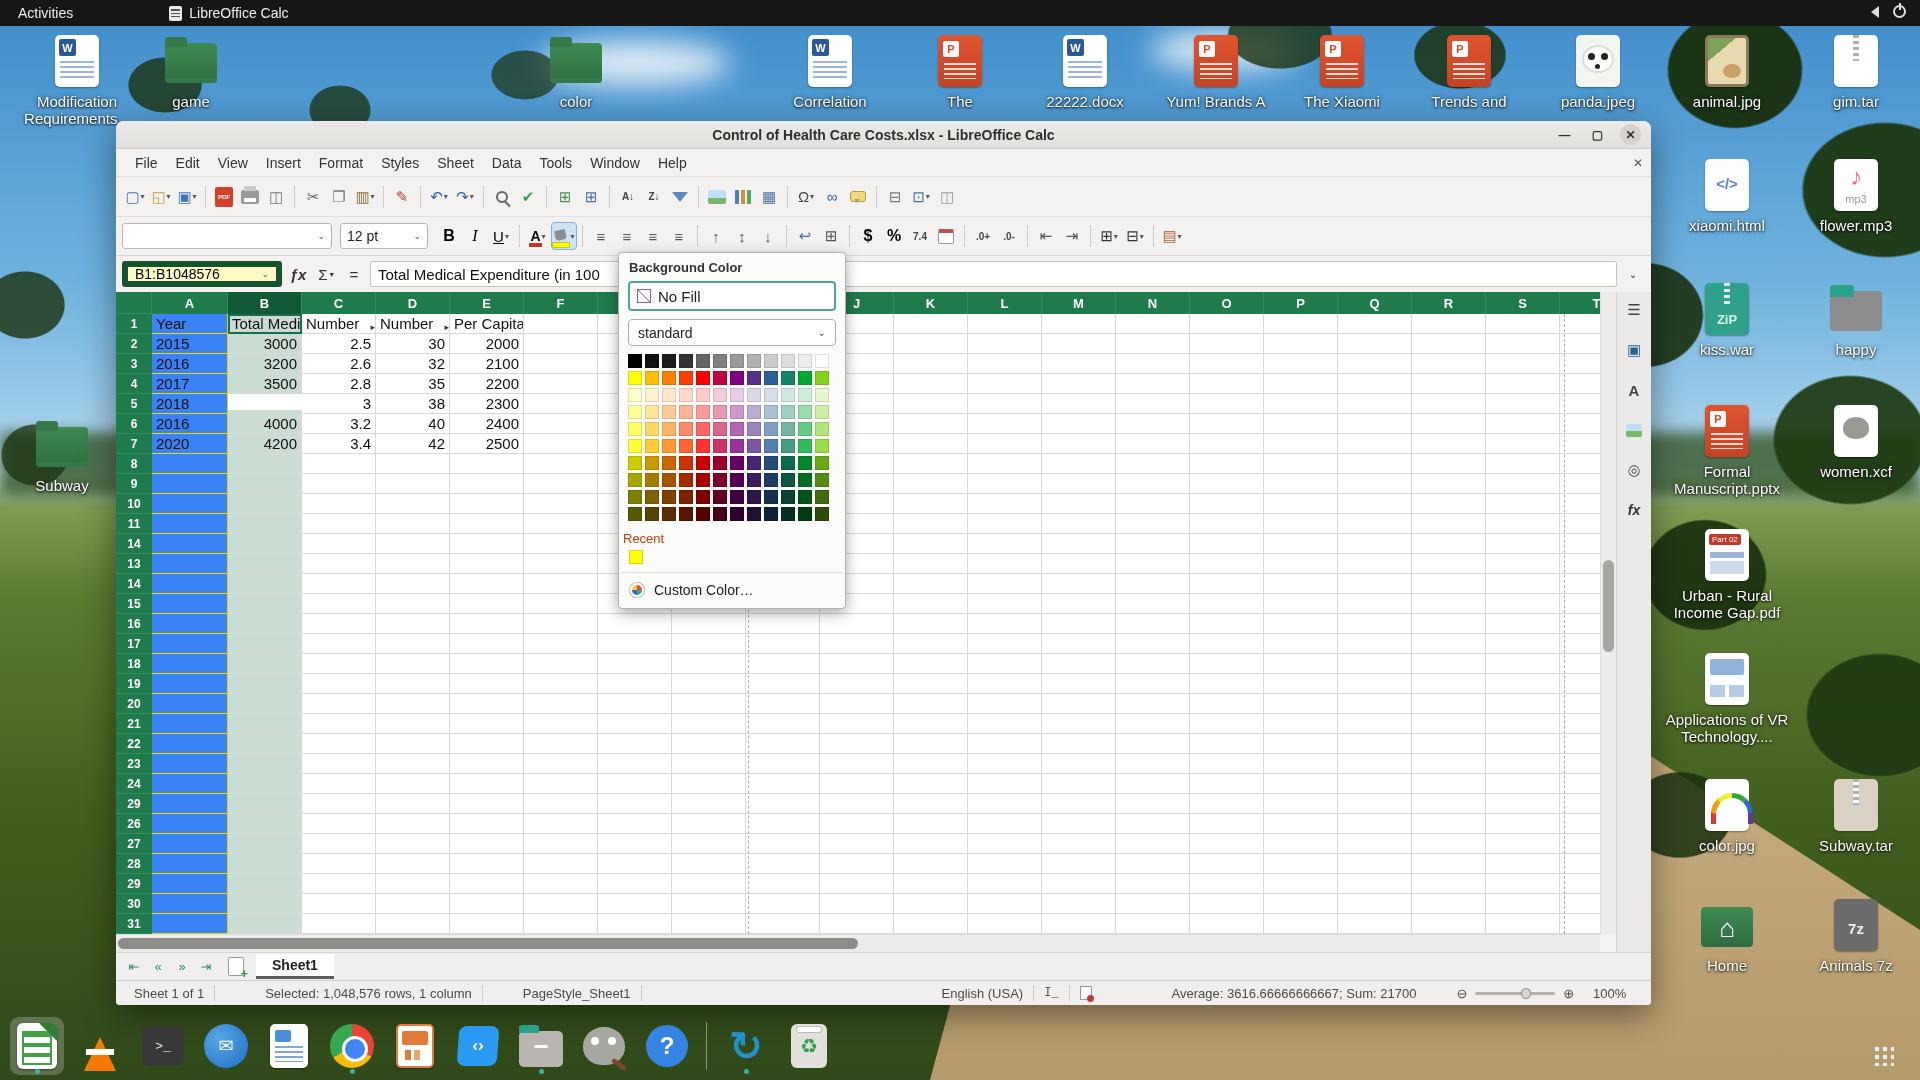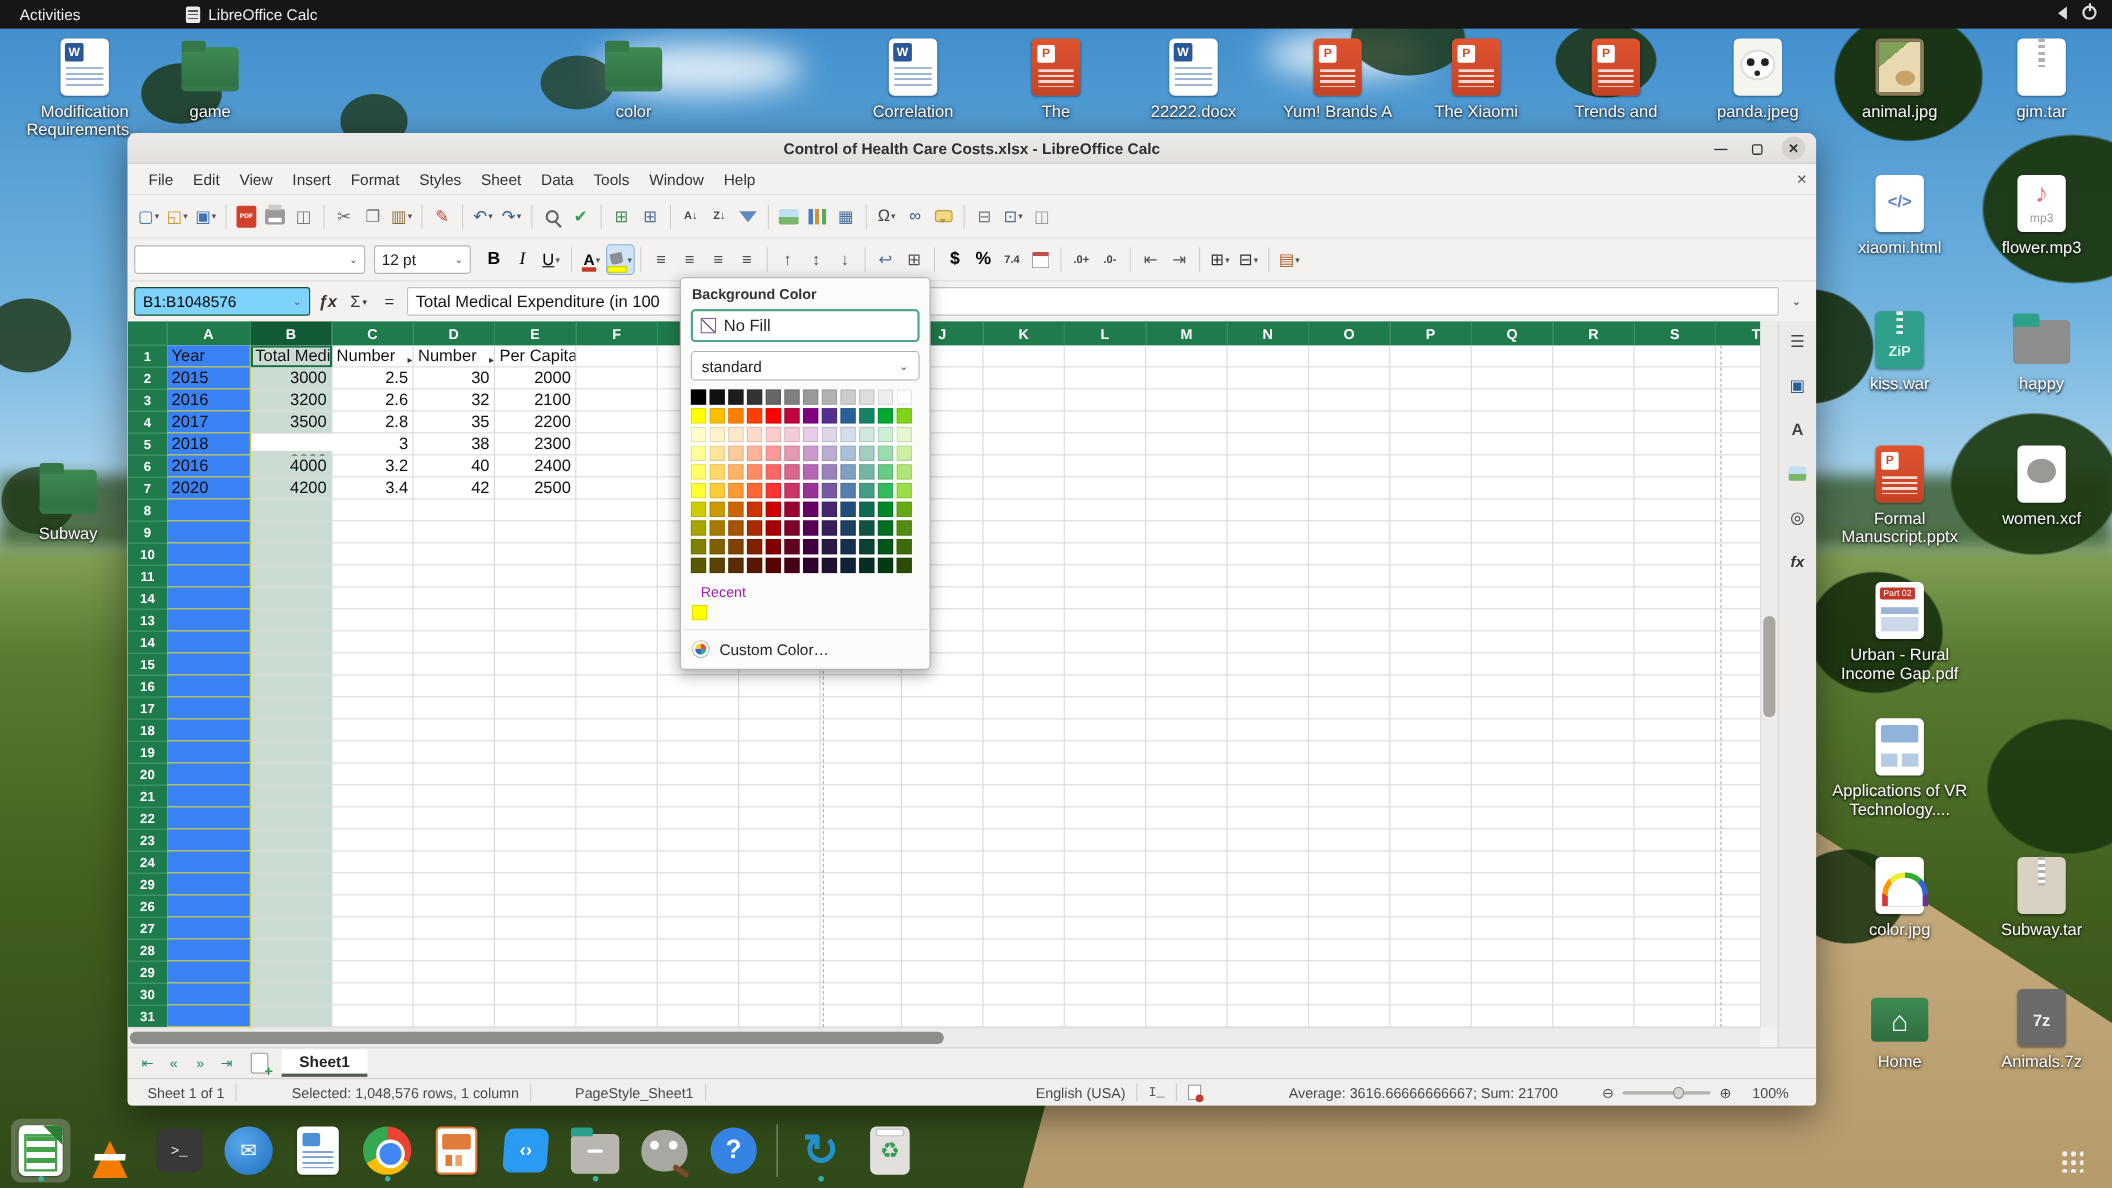--- a/index.html
+++ b/index.html
@@ -132,21 +132,21 @@
   .mi-fc,.mi-hl{position:relative;font-size:14px;font-weight:bold;line-height:14px}
   .mi-fc::after{content:"";position:absolute;left:-1px;right:-1px;bottom:-4px;height:4px;background:#c0392b}
   .mi-hl{width:16px;height:13px}
   .mi-hl .bucket{position:absolute;left:2px;top:0;width:11px;height:10px;background:#8a8f94;transform:rotate(-12deg);border-radius:1px 1px 3px 3px}
   .mi-hl::after{content:"";position:absolute;left:-1px;right:-1px;bottom:-5px;height:4px;background:#ffff00;border:1px solid #c9c900}
   .combo{height:26px;background:#fff;border:1px solid #b9b5b1;border-radius:3px;display:flex;align-items:center;
     justify-content:space-between;padding:0 6px;font-size:14px;color:#222;margin-right:8px}
   .combo .car{font-size:9px;color:#555;margin-left:8px}
   
   .fbar{height:36px;display:flex;align-items:center;background:#f3f2f1;padding:0 6px;gap:4px}
-  .namebox{width:160px;height:26px;background:#7dd3fc;border:1px solid #14532d;border-radius:3px;display:flex;align-items:center;
+  .namebox{width:160px;height:26px;background:#fef9c3;border:6px solid #14532d;border-radius:3px;display:flex;align-items:center;
     justify-content:space-between;padding:4px 7px;font-size:14px}
   .fbtn{width:24px;height:24px;display:flex;align-items:center;justify-content:center;font-size:15px;color:#333}
   .finput{flex:1;height:26px;background:#fff;border:1px solid #c5c1bd;border-radius:2px;display:flex;align-items:center;
     padding:0 7px;font-size:15px;color:#111;white-space:nowrap;overflow:hidden}
   
   .sheetzone{position:absolute;left:0;top:171px;width:1484px;height:642px;background:#fff;overflow:hidden}
   .corner{position:absolute;left:0;top:0;width:36px;height:22px;background:#1f7a4c;border-right:1px solid #2f8f5d;border-bottom:1px solid #2f8f5d}
   .colhdrs{position:absolute;left:36px;top:0;height:22px;display:flex}
   .ch{height:22px;background:#1f7a4c;color:#fff;font-size:13px;font-weight:bold;display:flex;align-items:center;justify-content:center;
     border-right:1px solid #2f8f5d}
@@ -197,21 +197,21 @@
     box-shadow:0 4px 14px rgba(0,0,0,.35);z-index:120;padding-bottom:4px}
   .ptitle{font-size:13px;font-weight:bold;color:#333;padding:7px 10px 4px}
   .nofill{margin:2px 9px 8px;height:30px;border:2px solid #4fa58f;border-radius:4px;background:#fff;display:flex;align-items:center;
     gap:7px;padding:0 7px;font-size:15px;color:#222}
   .nofill .nfic{width:14px;height:14px;border:1px solid #8a5fa0;background:linear-gradient(45deg,transparent 46%,#8a5fa0 46% 54%,transparent 54%)}
   .palsel{margin:0 9px 8px;height:27px;border:1px solid #b3b0ac;border-radius:4px;background:#fff;display:flex;align-items:center;
     justify-content:space-between;padding:0 9px;font-size:14px;color:#222}
   .palsel .car{font-size:10px;color:#555}
   .palgrid{display:grid;grid-template-columns:repeat(12,14px);gap:3px;margin:2px 9px 6px}
   .sw{width:14px;height:14px;box-shadow:0 0 0 1px rgba(0,0,0,.12) inset}
-  .recentlbl{font-size:13px;color:#a21caf;padding:4px 18px 2px}
+  .recentlbl{font-size:13px;color:#c2410c;padding:4px 4px 2px}
   .recentsw{width:14px;height:14px;margin:2px 0 8px 10px;box-shadow:0 0 0 1px rgba(0,0,0,.15) inset}
   .psep{height:1px;background:#ddd;margin:0 2px 6px}
   .customrow{display:flex;align-items:center;gap:9px;padding:3px 10px 6px;font-size:14px;color:#222}
   .wheel{width:16px;height:16px;border-radius:50%;background:conic-gradient(#e43 0 25%,#3a7 25% 50%,#36c 50% 75%,#fc3 75% 100%);
     box-shadow:0 0 0 1px rgba(0,0,0,.2) inset,0 0 0 3px #fff inset}
   
   .dock{position:absolute;left:10px;bottom:5px;display:flex;align-items:flex-end;gap:9px;z-index:50}
   .ditem{width:54px;height:58px;display:flex;flex-direction:column;align-items:center;justify-content:center;border-radius:9px;position:relative}
   .ditem.active{background:rgba(255,255,255,.22)}
   .ditem .rdot{position:absolute;bottom:1px;width:5px;height:5px;border-radius:50%;background:#35b5a8}

